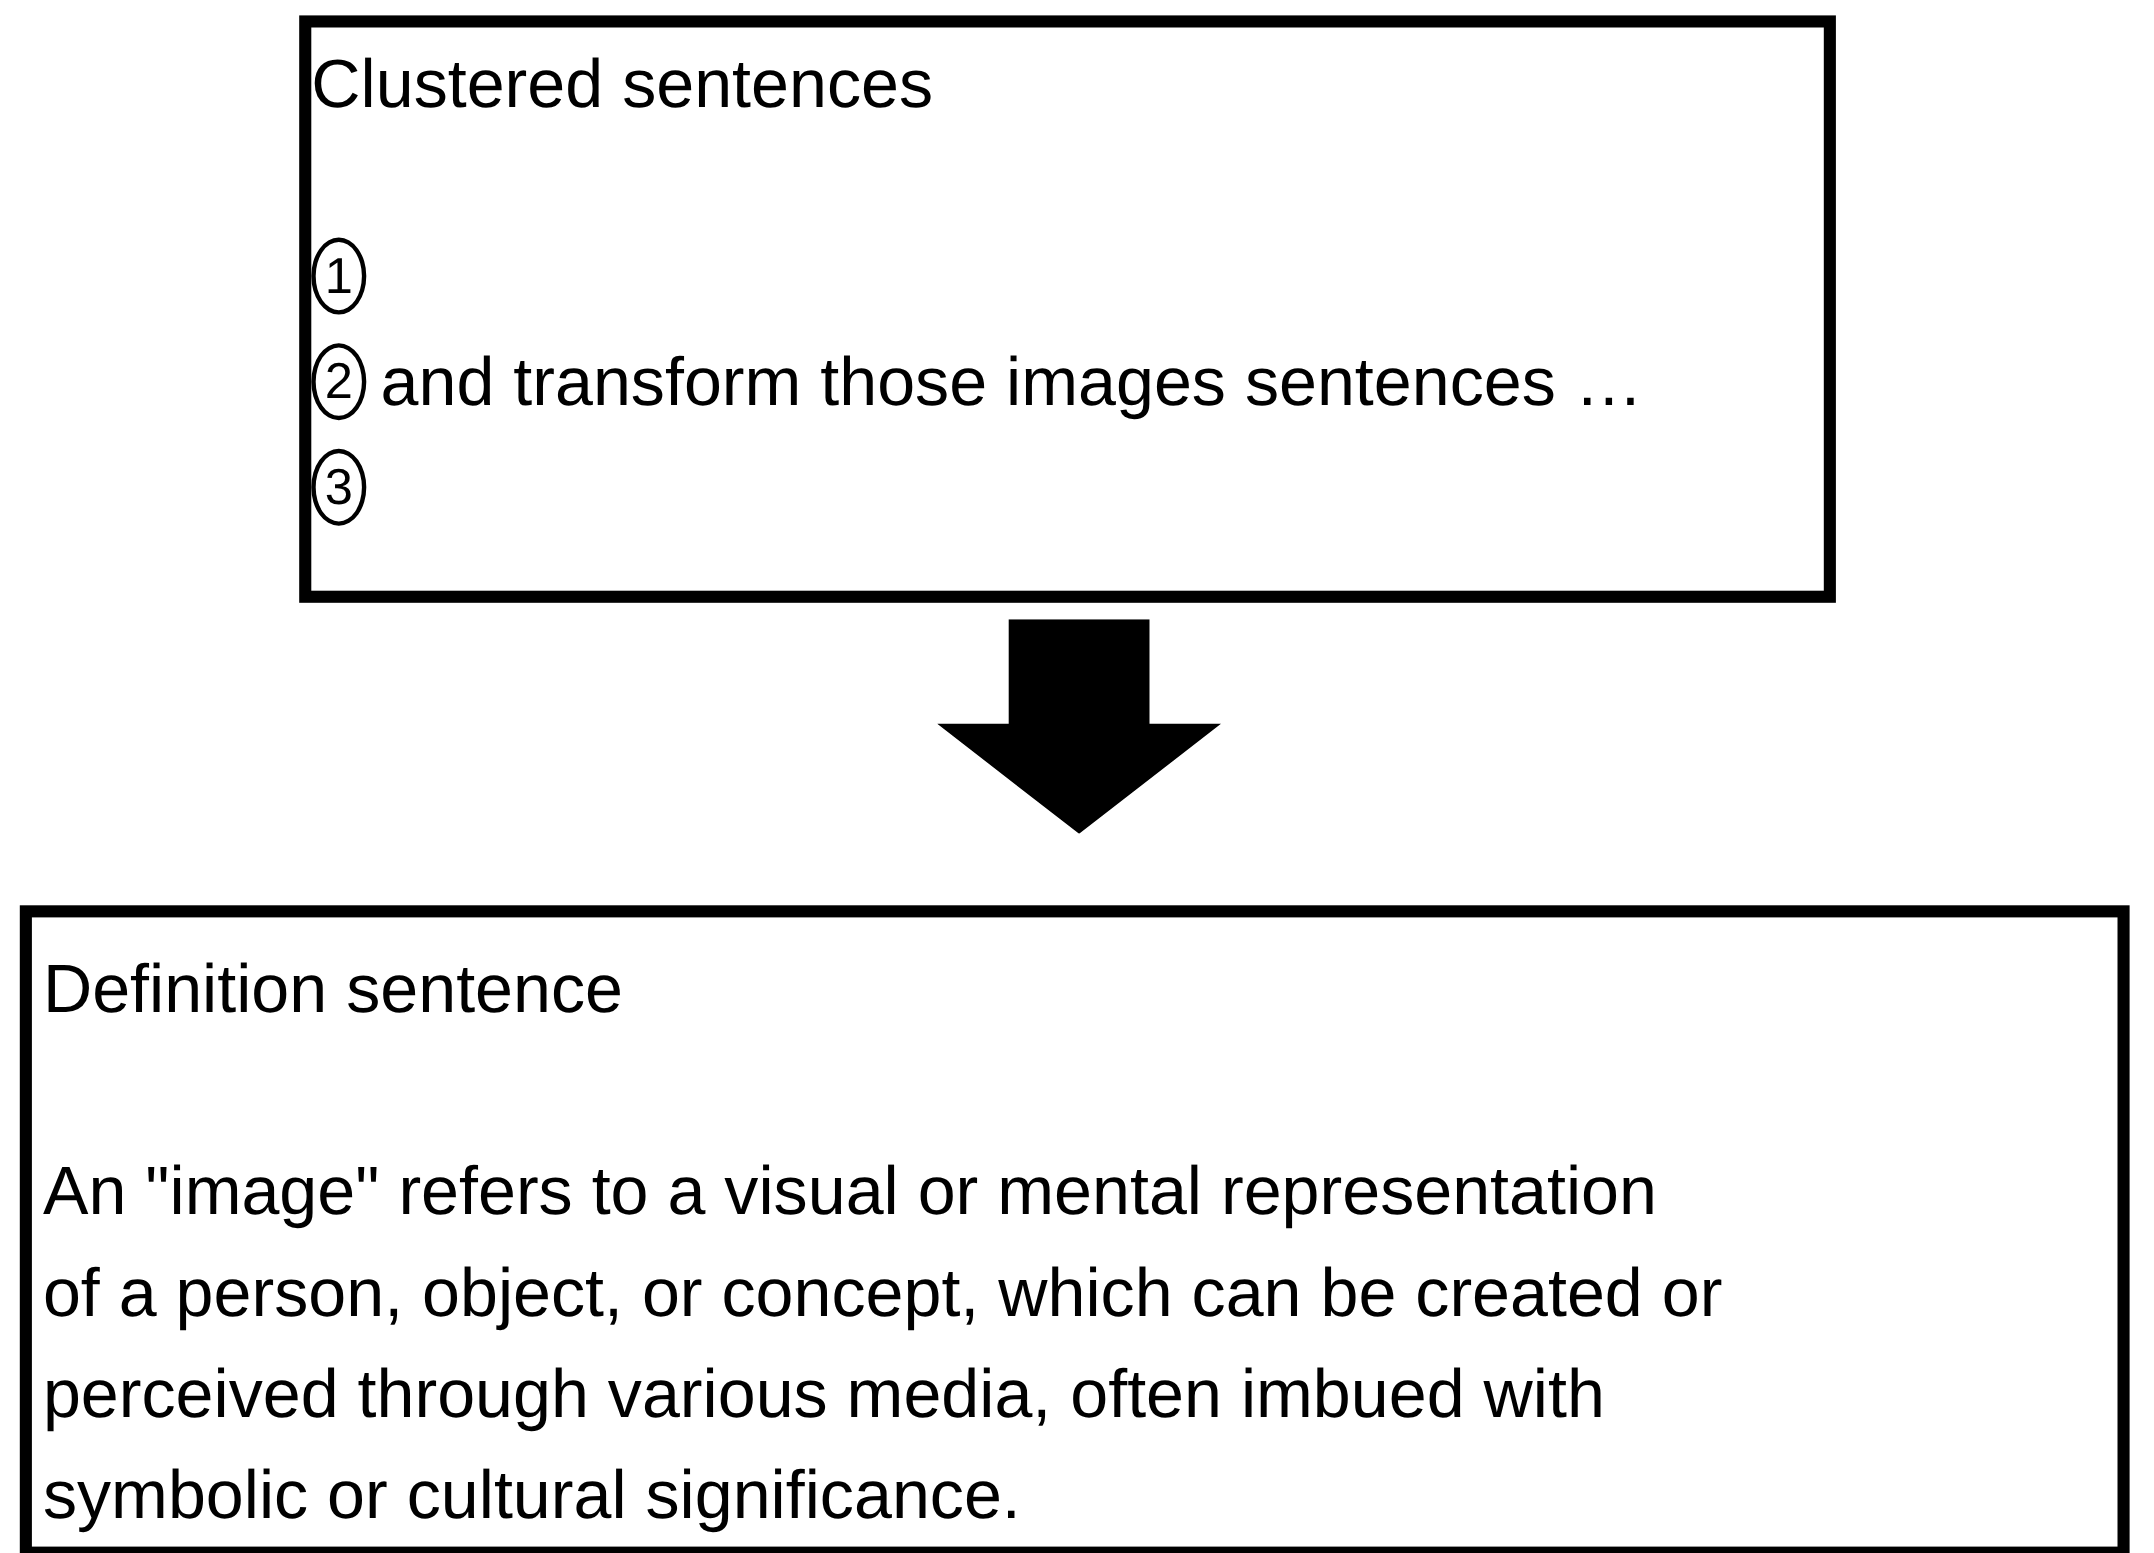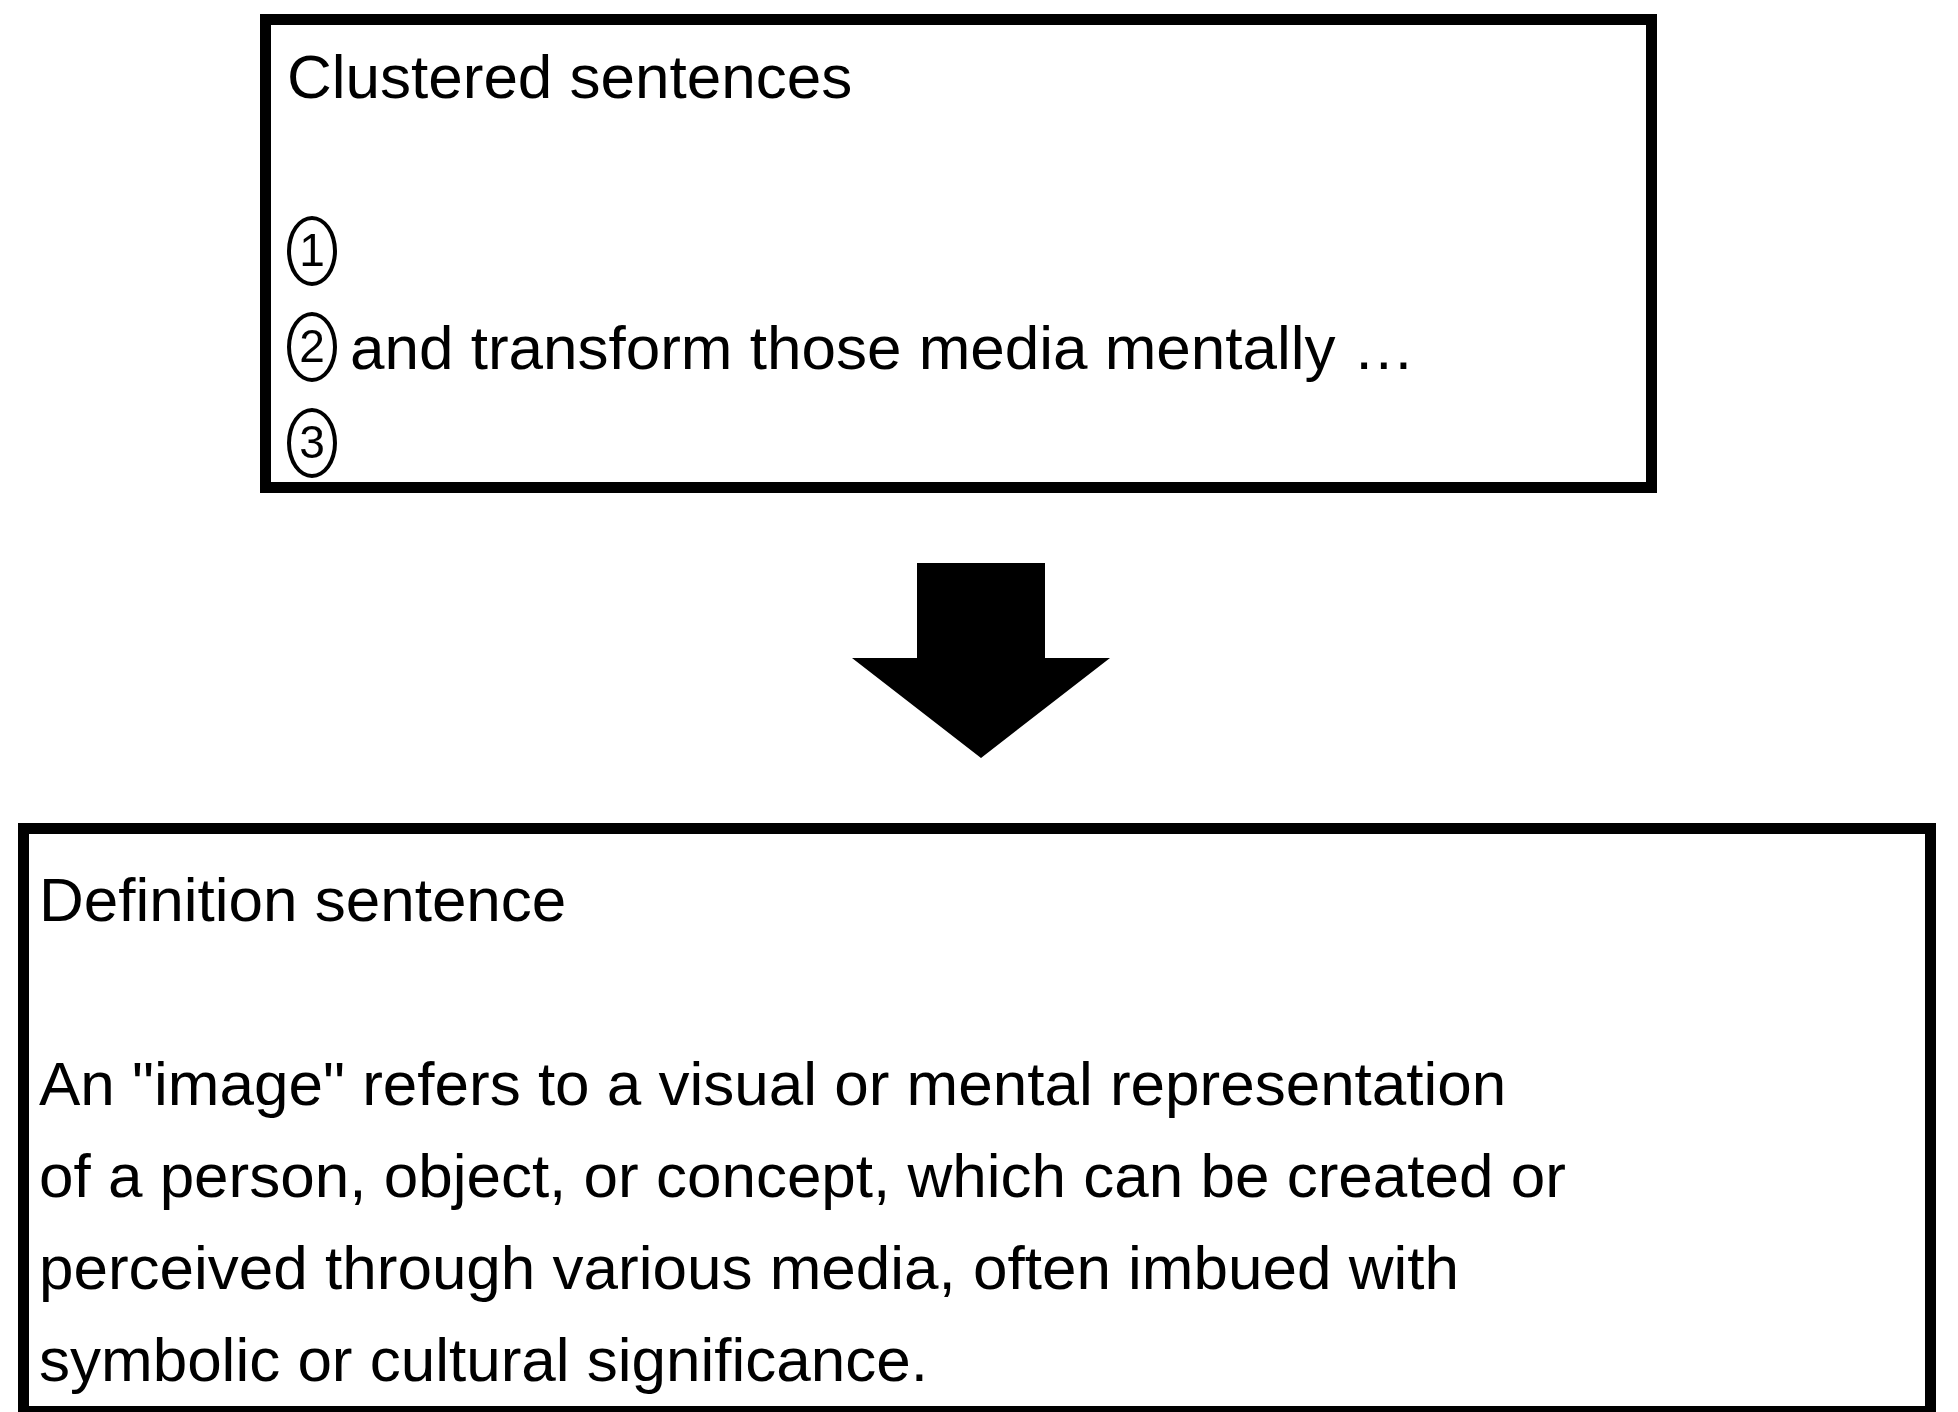--- a/index.html
+++ b/index.html
@@ -16,25 +16,25 @@
     font-family: "Liberation Sans", "DejaVu Sans", sans-serif;
     overflow: hidden;
   }
   .box {
     position: absolute;
     border: 11px solid #000000;
     box-sizing: border-box;
     background: #ffffff;
   }
   .top-box {
-    left: 260px;
+    left: 272px;
     top: 14px;
     width: 1397px;
-    height: 479px;
-    padding: 4px 20px 0 16px;
+    height: 534px;
+    padding: 4px 20px 0 0;
   }
   .bottom-box {
     left: 18px;
     top: 823px;
     width: 1918px;
     height: 594px;
     padding: 20px 20px 0 10px;
   }
   .box-title {
     font-size: 62px;
@@ -93,21 +93,21 @@
   <div class="box top-box">
     <div class="box-title">Clustered sentences</div>
     <div class="spacer-top"></div>
 
     <div class="sentence-item">
       <span class="num-badge">1</span>
     </div>
 
     <div class="sentence-item">
       <span class="num-badge">2</span>
-      <span>and transform those media mentally …</span>
+      <span>and transform those images sentences …</span>
     </div>
 
     <div class="sentence-item">
       <span class="num-badge">3</span>
     </div>
   </div>
 
   <svg class="arrow-svg" viewBox="0 0 258 195" xmlns="http://www.w3.org/2000/svg">
     <polygon points="65,0 193,0 193,95 258,95 129,195 0,95 65,95" fill="#000000"></polygon>
   </svg>

